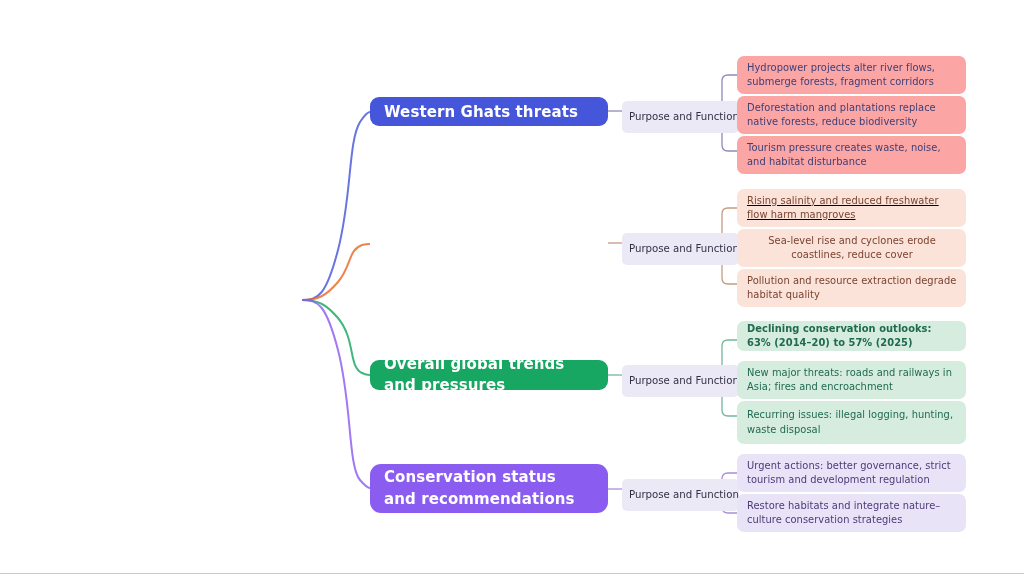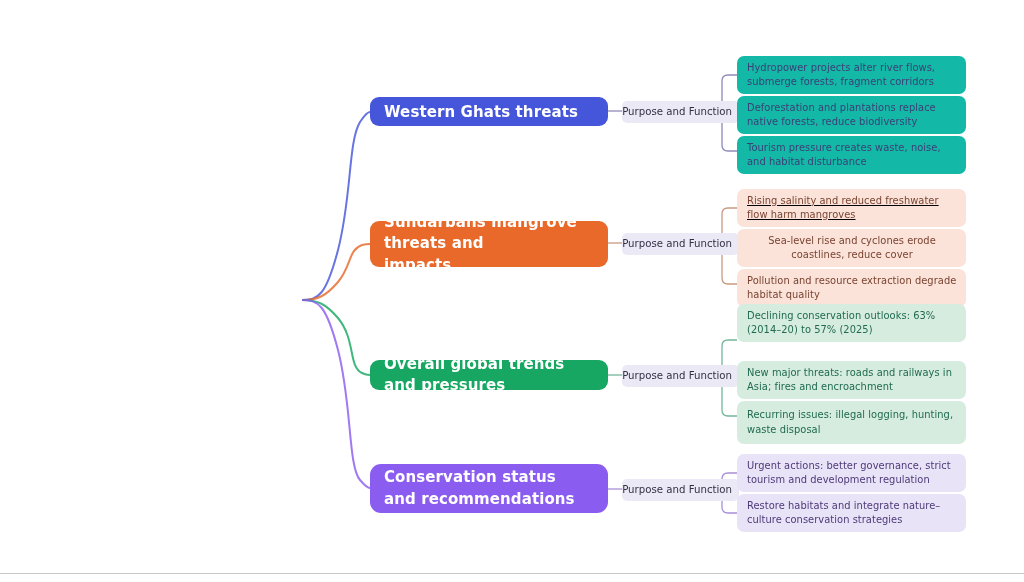--- a/index.html
+++ b/index.html
@@ -84,26 +84,26 @@
   #branch-3 {
     left: 370px; top: 464px;
     width: 238px; height: 49px;
     background: #8b5cf0;
     border-radius: 11px;
   }
 
   
   .pill {
     position: absolute;
-    height: 22px;
+    height: 32px;
     background: #ece9f7;
     border-radius: 5px;
     display: flex;
     align-items: center;
-    justify-content: flex-end;
+    justify-content: flex-start;
     padding: 0 7px;
     box-sizing: border-box;
   }
   .pill .pill-text {
     font-size: 10.2px;
     color: #333044;
     line-height: 1;
     white-space: nowrap;
   }
   #pill-0 { left: 622px; top: 101px; width: 117px; }
@@ -119,38 +119,38 @@
     border-radius: 7px;
     padding: 6px 9px 6px 10px;
     display: flex;
     align-items: center;
   }
   .leaf .leaf-text {
     font-size: 9.9px;
     line-height: 1.44;
     letter-spacing: 0.05px;
   }
-  .leaf.blue   { background: #14b8a6; }
+  .leaf.blue   { background: #fca5a5; }
   .leaf.blue   .leaf-text { color: #3b3f77; }
   .leaf.orange { background: #fbe3da; }
   .leaf.orange .leaf-text { color: #7a4330; }
   .leaf.green  { background: #d6ecdf; }
   .leaf.green  .leaf-text { color: #1f6a50; }
   .leaf.purple { background: #e9e3f8; }
   .leaf.purple .leaf-text { color: #4c3a78; }
 
   #leaf-0-0 { left: 737px; top: 56px;  height: 38px; }
   #leaf-0-1 { left: 737px; top: 96px;  height: 38px; }
   #leaf-0-2 { left: 737px; top: 136px; height: 38px; }
 
   #leaf-1-0 { left: 737px; top: 189px; height: 38px; text-decoration: underline; }
   #leaf-1-1 { left: 737px; top: 229px; height: 38px; text-align: center; }
   #leaf-1-2 { left: 737px; top: 269px; height: 38px; }
 
-  #leaf-2-0 { left: 737px; top: 304px; height: 38px; }
+  #leaf-2-0 { left: 737px; top: 321px; height: 30px; font-weight: bold; }
   #leaf-2-1 { left: 737px; top: 361px; height: 38px; }
   #leaf-2-2 { left: 737px; top: 401px; height: 43px; }
 
   #leaf-3-0 { left: 737px; top: 454px; height: 38px; }
   #leaf-3-1 { left: 737px; top: 494px; height: 38px; }
 
   #bottom-rule {
     position: absolute;
     left: 0;
     top: 573px;
@@ -216,26 +216,20 @@
   <div class="leaf blue" id="leaf-0-0">
     <span class="leaf-text">Hydropower projects alter river flows, submerge forests, fragment corridors</span>
   </div>
   <div class="leaf blue" id="leaf-0-1">
     <span class="leaf-text">Deforestation and plantations replace native forests, reduce biodiversity</span>
   </div>
   <div class="leaf blue" id="leaf-0-2">
     <span class="leaf-text">Tourism pressure creates waste, noise, and habitat disturbance</span>
   </div>
 
-  <div class="node branch" id="branch-1">
-    <div class="branch-text">
-      <span>Sundarbans mangrove threats and</span><br>
-      <span>impacts</span>
-    </div>
-  </div>
   <div class="pill" id="pill-1">
     <span class="pill-text">Purpose and Function</span>
   </div>
   <div class="leaf orange" id="leaf-1-0">
     <span class="leaf-text">Rising salinity and reduced freshwater flow harm mangroves</span>
   </div>
   <div class="leaf orange" id="leaf-1-1">
     <span class="leaf-text">Sea-level rise and cyclones erode coastlines, reduce cover</span>
   </div>
   <div class="leaf orange" id="leaf-1-2">

